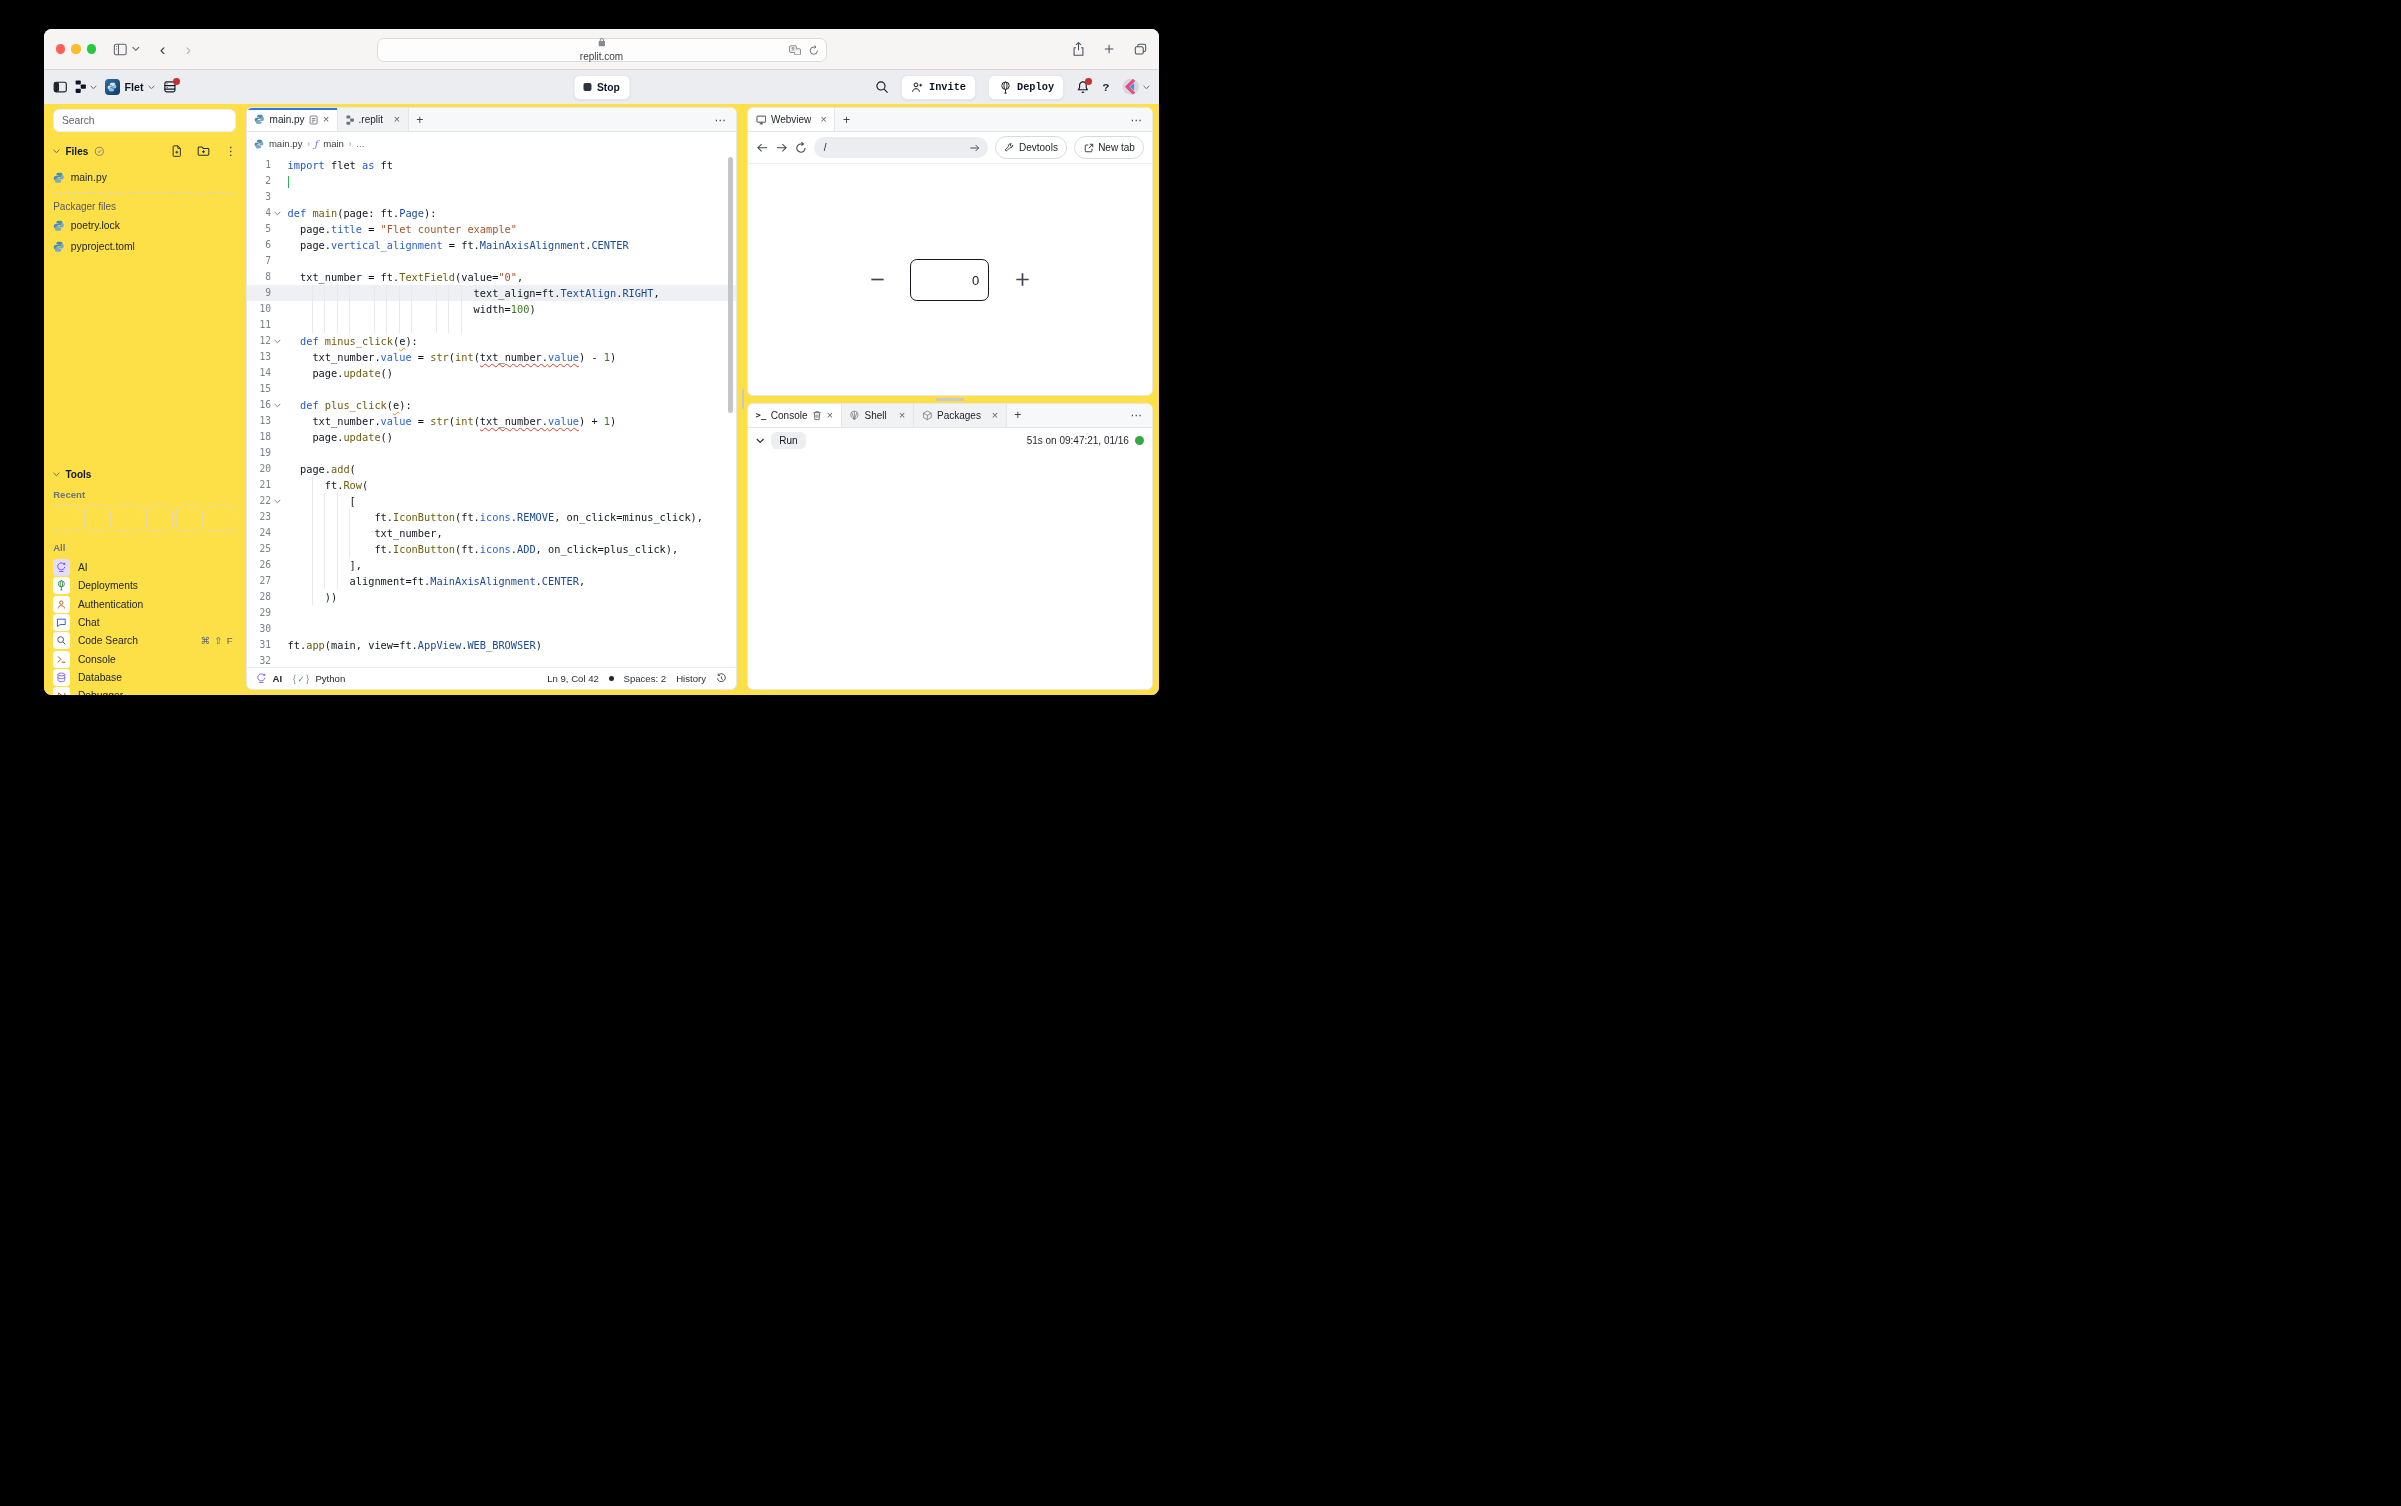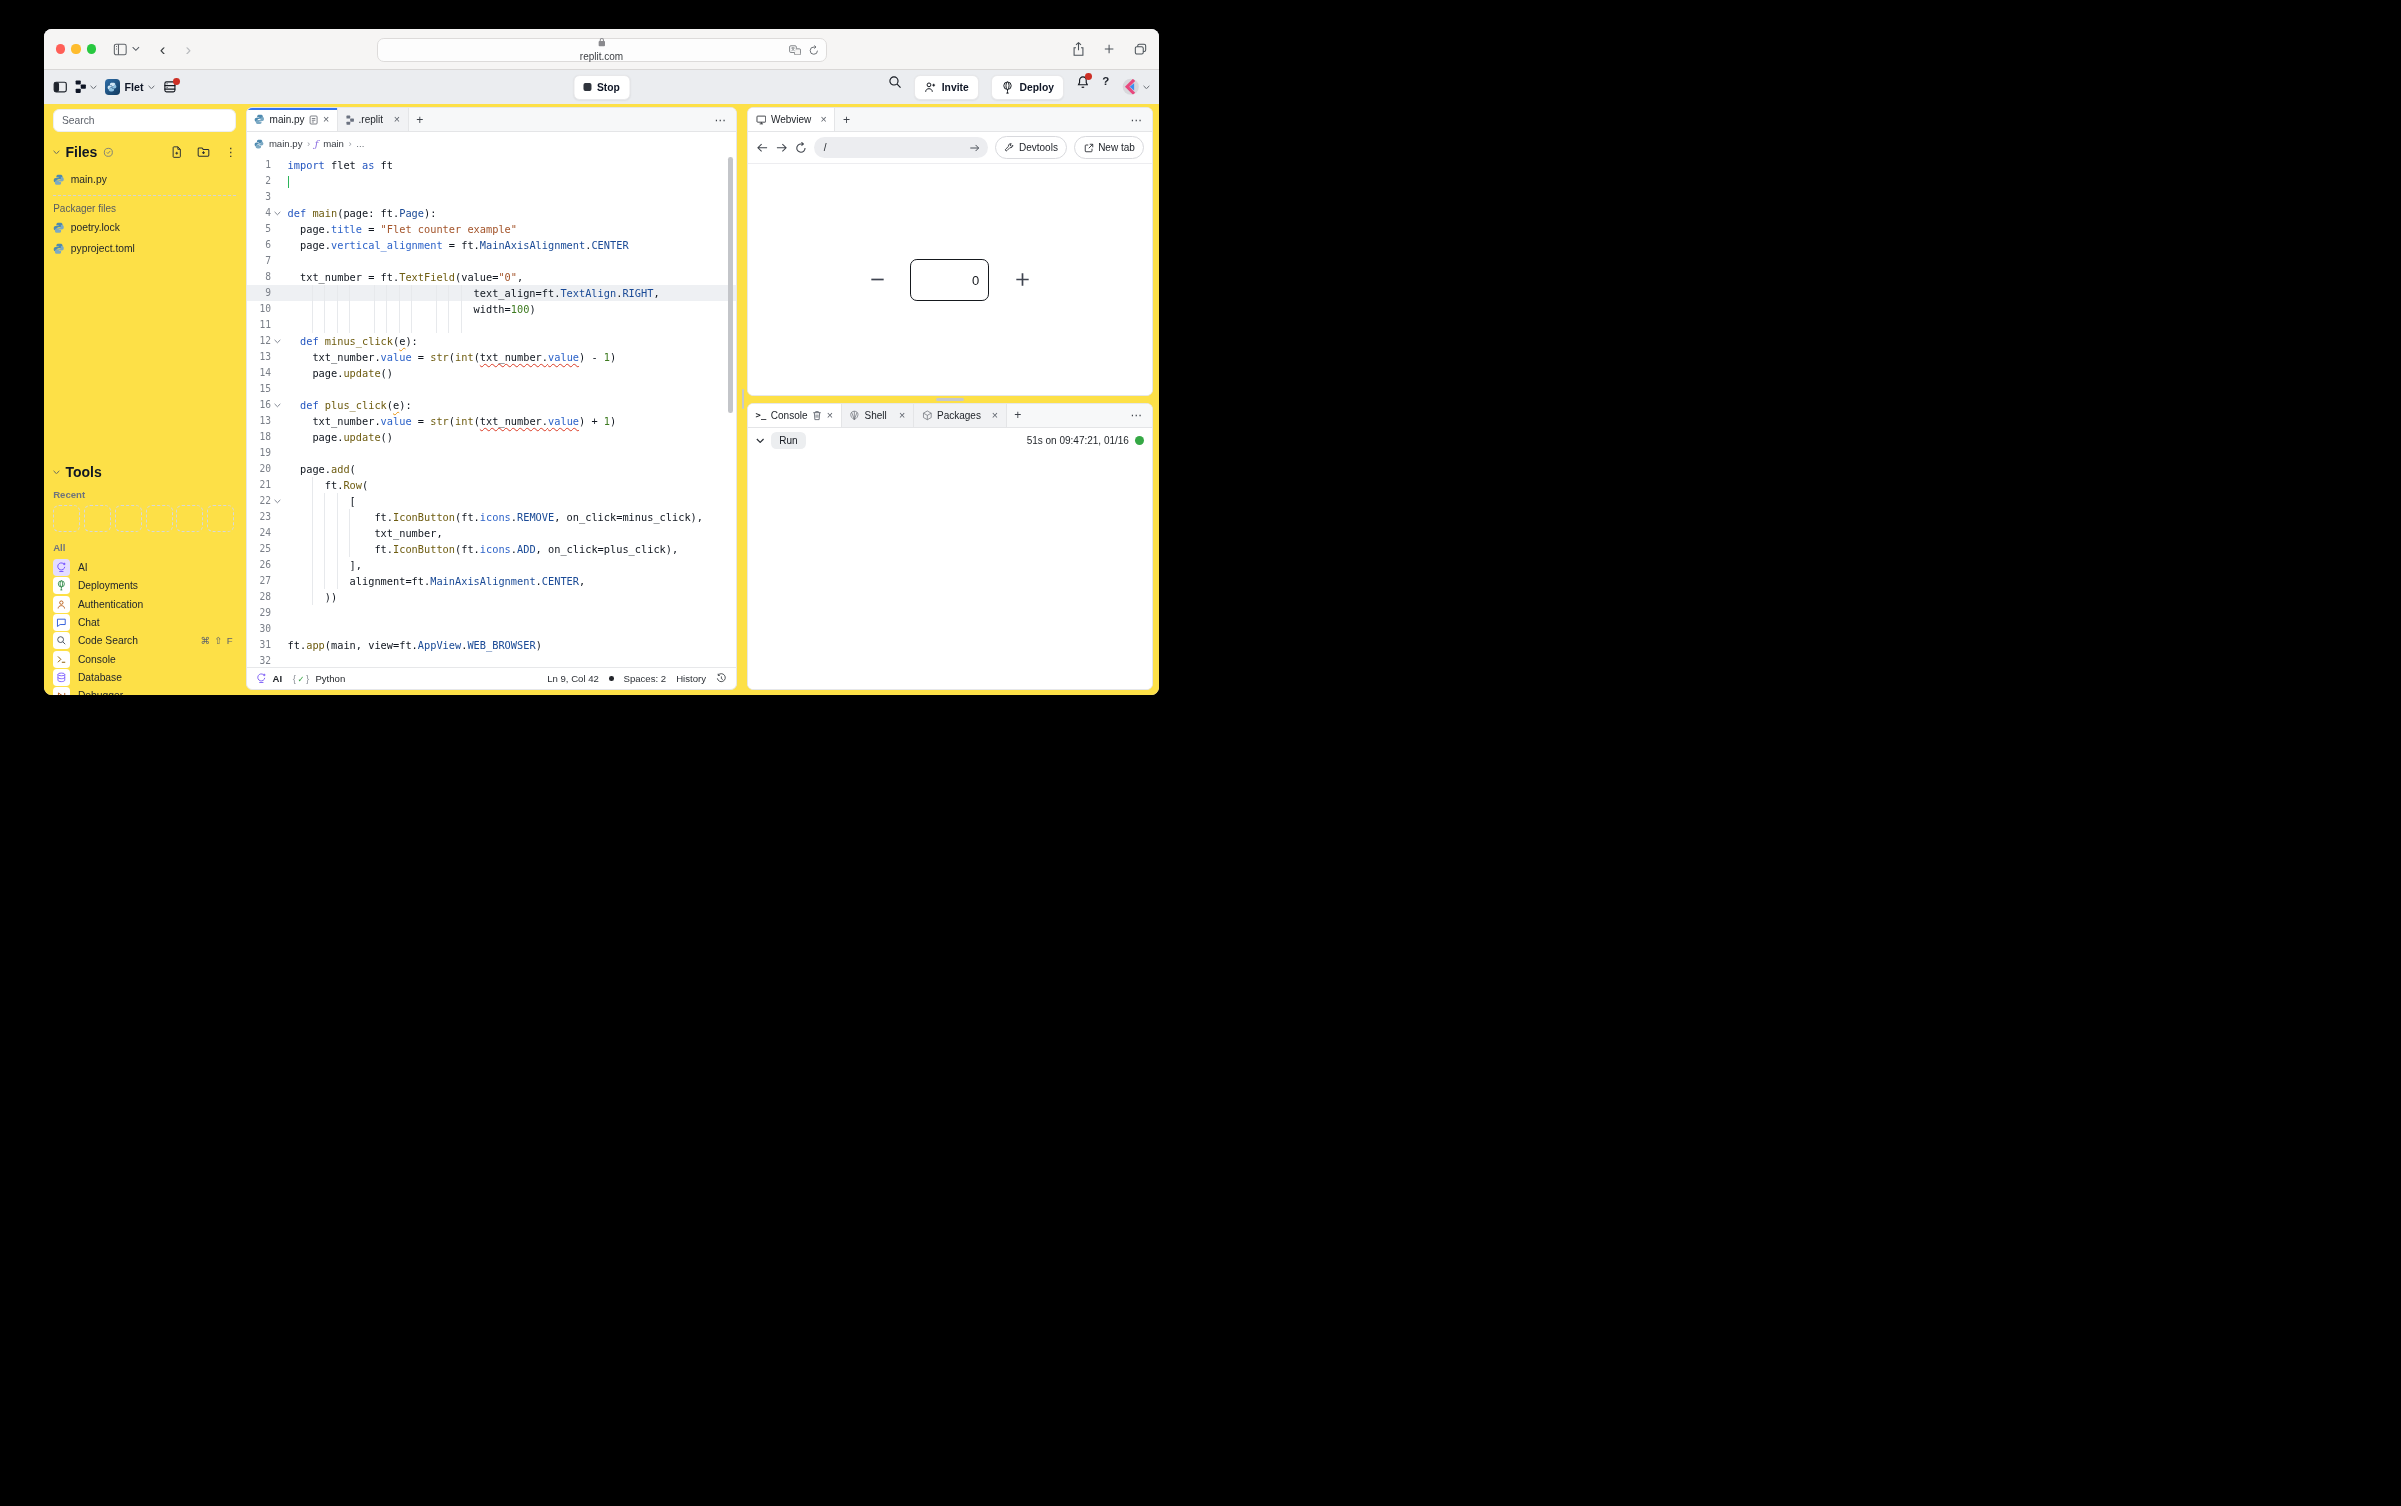--- a/index.html
+++ b/index.html
@@ -26,33 +26,33 @@
   .rheader{height:34px;background:#ebedf0;display:flex;align-items:center;padding:0 9.2px;position:relative;}
   .rh-left{display:flex;align-items:center;gap:7.7px;color:#14181f;}
   .chip{display:flex;align-items:center;gap:4.6px;font-weight:700;font-size:10.7px;color:#0e1525;}
   .chev{color:#565b63;display:flex;}
   .badge-wrap{position:relative;display:flex;}
   .red-dot{position:absolute;top:-2.3px;right:-3.1px;width:6.9px;height:6.9px;border-radius:50%;background:#cd3026;}
   .pill{height:23px;background:#fff;border:0.8px solid #e8e8ea;box-shadow:0 0.8px 1.5px rgba(0,0,0,.05);
     border-radius:6.1px;display:flex;align-items:center;gap:5.4px;padding:0 9.2px;font-size:10.3px;font-weight:700;color:#0e1525;}
   .stop-pill{position:absolute;left:50%;transform:translateX(-50%);}
   .stop-square{width:8.4px;height:8.4px;background:#2f343c;border-radius:1.9px;}
-  .rh-right{margin-left:auto;display:flex;gap:12.2px;color:#14181f;}
+  .rh-right{margin-left:auto;display:flex;align-items:center;gap:12.2px;color:#14181f;font-family:Liberation Mono, monospace;}
   .help{font-size:11.5px;font-weight:700;color:#21262e;}
 
   
   .workspace{position:relative;height:592px;display:flex;padding:3.1px 6.1px 0 0;box-sizing:border-box;background:#fde047;}
   .card{background:#fff;border:0.8px solid #e6e7e9;border-radius:6.1px;overflow:hidden;display:flex;flex-direction:column;box-sizing:border-box;}
 
   
   .sidebar{width:197px;flex-shrink:0;padding:1.5px 4.6px 0 9.2px;display:flex;flex-direction:column;overflow:hidden;box-sizing:border-box;}
   .search-input{height:21.4px;background:#fff;border-radius:6.1px;border:0.8px solid #eceef0;display:flex;align-items:center;
     padding:0 7.7px;color:#5d626b;font-size:10.3px;}
   .sec-head{display:flex;align-items:center;gap:5.4px;margin-top:12.2px;color:#0e1525;}
-  .sec-head .title{font-weight:700;font-size:14px;}
+  .sec-head .title{font-weight:700;font-size:10px;}
   .sec-head .spacer{flex:1;}
   .sec-head .hico{color:#272c34;display:flex;}
   .file-row{display:flex;align-items:center;gap:6.1px;height:17.6px;font-size:10.3px;color:#22262c;margin-top:3.1px;}
   .dashed-div{border-top:0.8px dashed #d2d4d8;margin:6.9px 0 5.4px 0;}
   .muted-label{font-size:10px;color:#565b63;margin:1.5px 0 1.5px 0;}
   .tools-block{margin-top:auto;margin-bottom:-9.2px;}
   .subhead{font-size:9.6px;font-weight:700;color:#6f747d;margin-top:9.2px;}
   .recent-row{display:flex;gap:3.8px;margin-top:4.6px;overflow:hidden;}
   .recent-box{min-width:27px;width:27px;height:27px;border:1.1px dashed #d6d8db;border-radius:6.1px;box-sizing:border-box;}
   .tool-row{display:flex;align-items:center;gap:7.7px;height:18.4px;font-size:10.3px;color:#22262c;}

